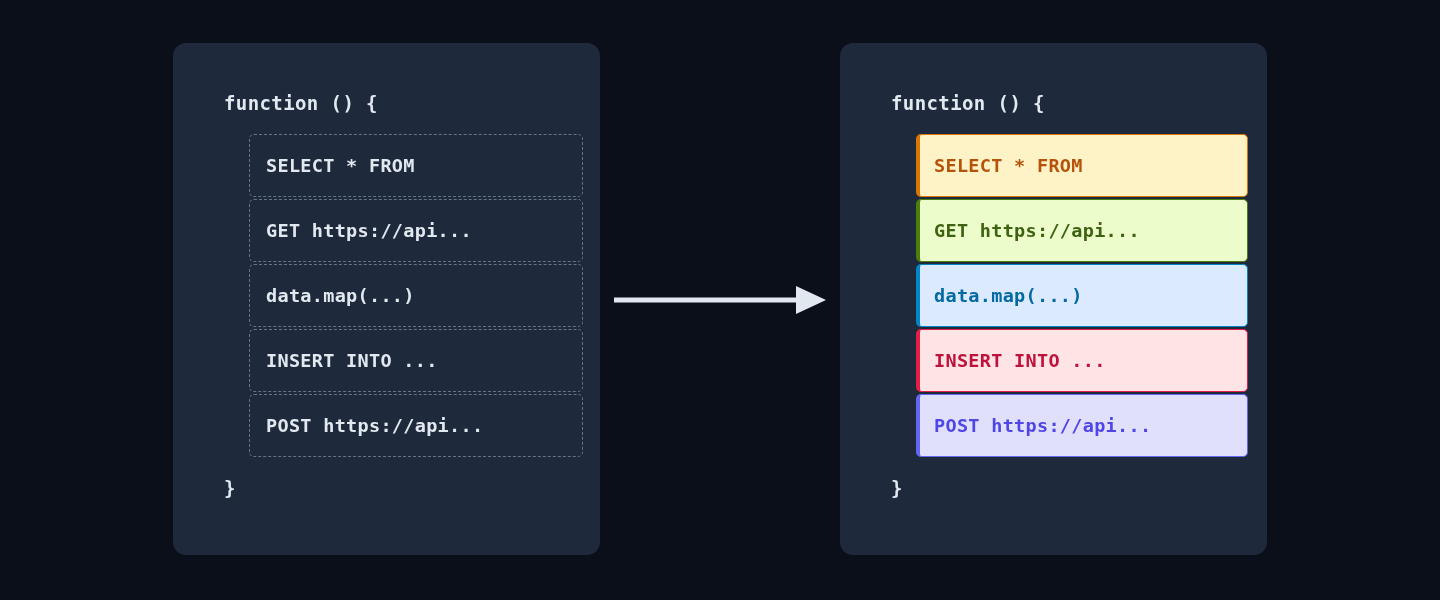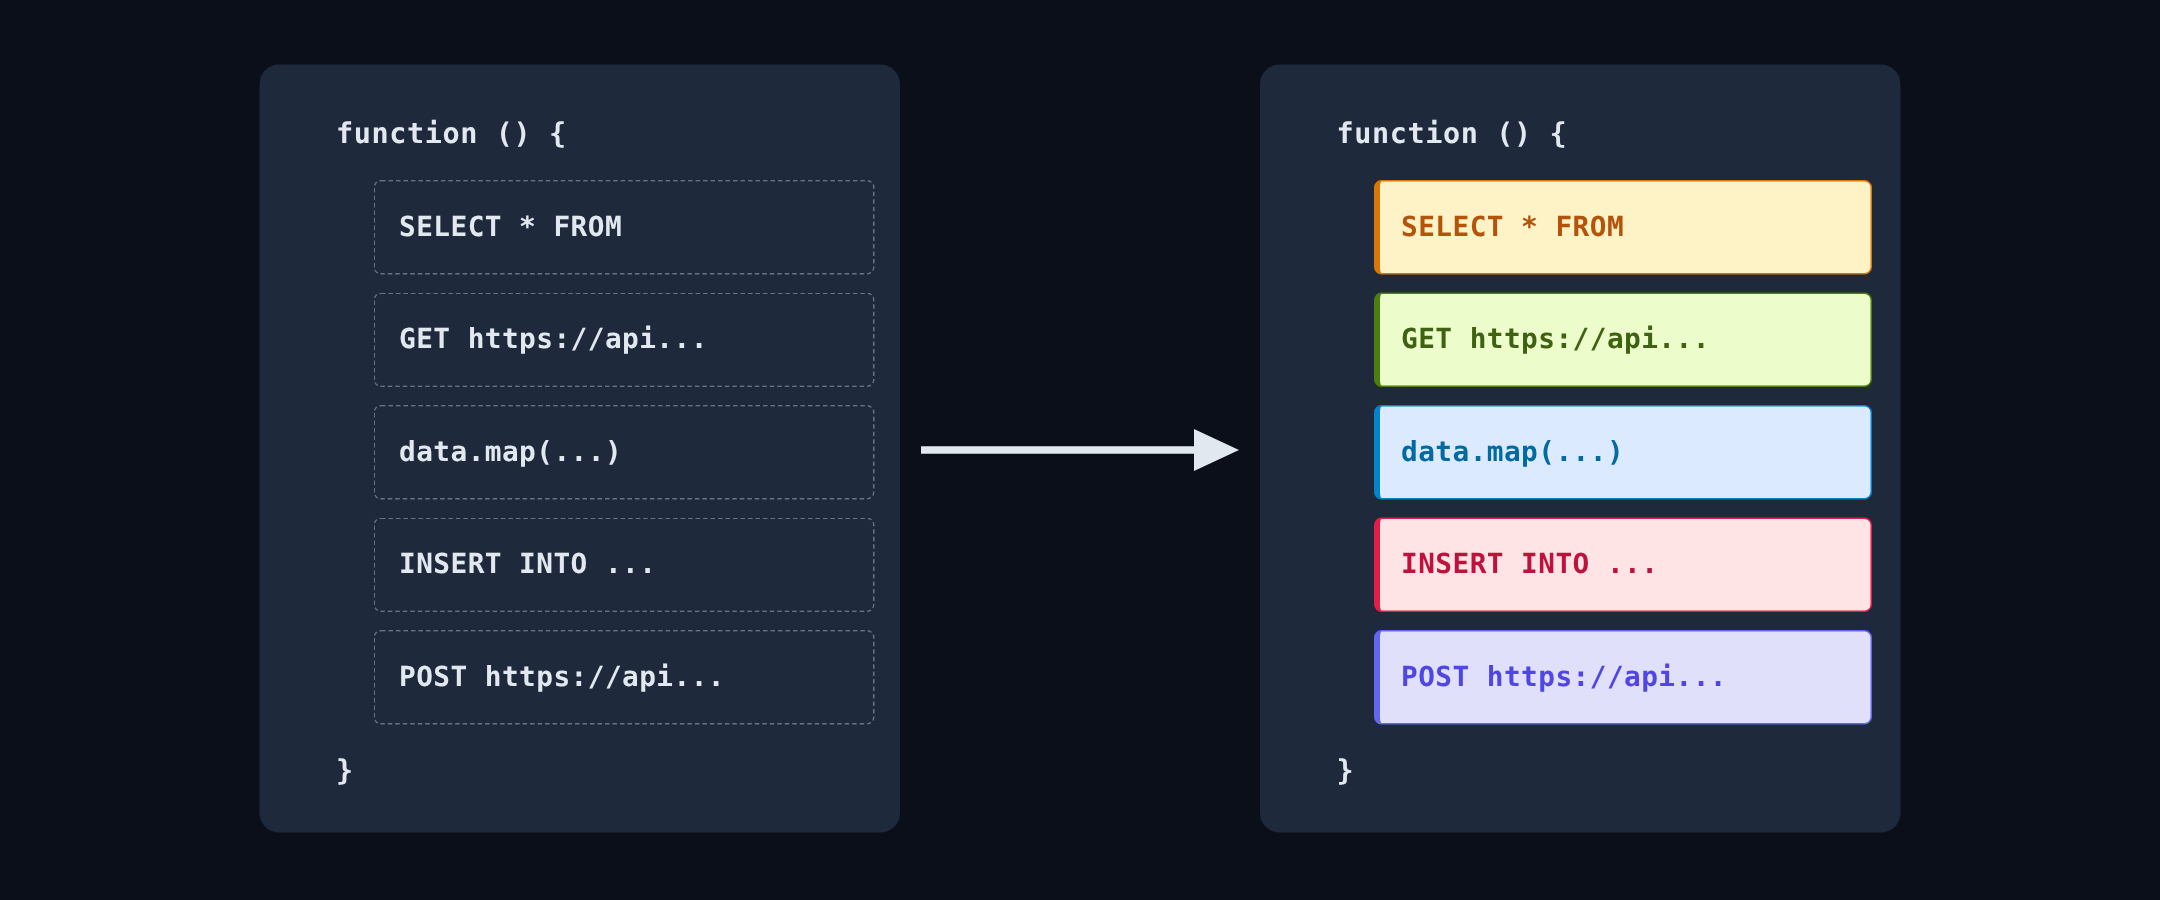--- a/index.html
+++ b/index.html
@@ -41,29 +41,29 @@
   .fn-open,
   .fn-close {
     font-family: "DejaVu Sans Mono", "Liberation Mono", monospace;
     font-size: 19px;
     font-weight: bold;
     color: #e2e8f0;
     letter-spacing: 0.4px;
     line-height: 1;
   }
 
-  .fn-open { margin: 9px 0 0 24px; }
+  .fn-open { margin: 23px 0 0 24px; }
   .fn-close { margin-left: 24px; }
 
   .block-list {
     margin-top: 21px;
     margin-left: 49px;
     display: flex;
     flex-direction: column;
-    gap: 12px;
+    gap: 2px;
   }
 
   
   .block {
     height: 63px;
     display: flex;
     align-items: center;
     font-family: "DejaVu Sans Mono", "Liberation Mono", monospace;
     font-size: 18.5px;
     font-weight: bold;

